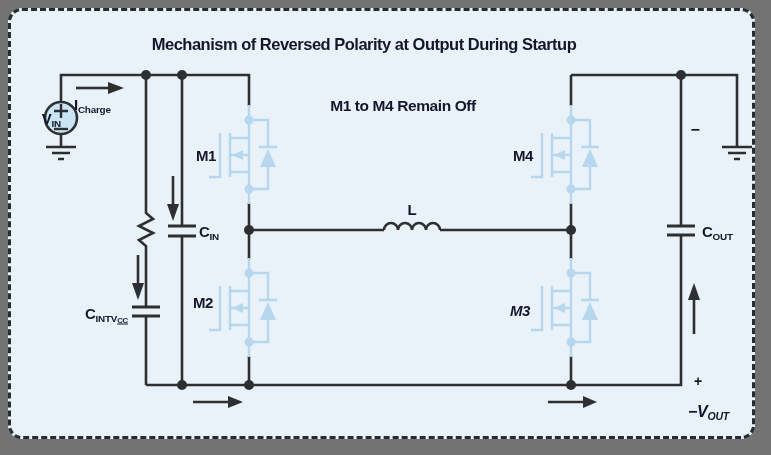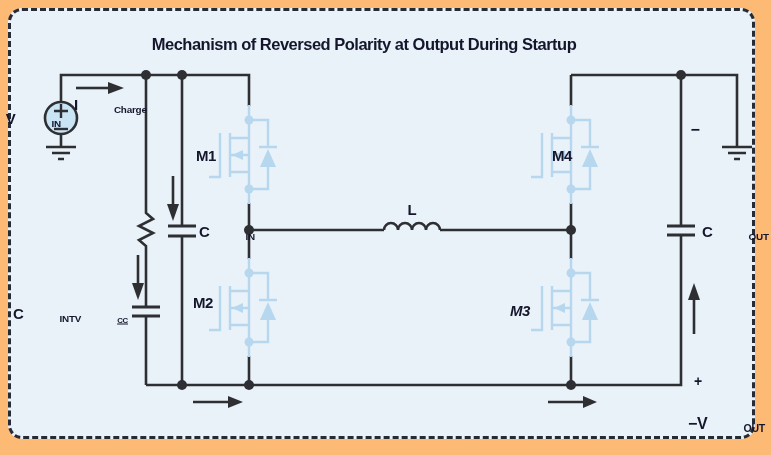--- a/index.html
+++ b/index.html
@@ -1,36 +1,36 @@
 <!DOCTYPE html>
 <html style="--panel-bg: #e9f2f9; --border: #262b36; --wire: #2e2f33; --text: #15162c; --mosfet: #b7d7ee; --source-fill: #c9e4f5;"><head>
 <meta charset="utf-8">
 <style>
   :root{
     --panel-bg:#e9f2f9; --border:#262b36; --wire:#2e2f33;
     --text:#15162c; --mosfet:#b7d7ee; --source-fill:#c9e4f5;
   }
   html,body{margin:0;padding:0;background:#fff;}
-  .stage{position:relative;width:771px;height:455px;background:#fdba74;overflow:hidden;
+  .stage{position:relative;width:771px;height:455px;background:#737373;overflow:hidden;
          font-family:"Liberation Sans",sans-serif;}
   .panel{position:absolute;left:8px;top:8px;width:747px;height:431px;
          background:var(--panel-bg);border:3px dashed var(--border);border-radius:14px;
          box-sizing:border-box;}
   svg.circuit{position:absolute;left:0;top:0;}
   .w{stroke:var(--wire);stroke-width:2.6;fill:none;stroke-linejoin:miter;}
   .plate{stroke:var(--wire);stroke-width:3.2;fill:none;}
   .dot{fill:var(--wire);stroke:none;}
   .ah{fill:var(--wire);stroke:none;}
   .ms{stroke:var(--mosfet);stroke-width:2.4;fill:none;}
   .msf{fill:var(--mosfet);stroke:none;}
   .src{fill:var(--source-fill);stroke:var(--wire);stroke-width:2.6;}
   .pm{stroke:var(--wire);stroke-width:2.4;fill:none;}
   .lbl{position:absolute;font-weight:700;color:var(--text);white-space:nowrap;
        letter-spacing:-0.3px;font-size:15px;line-height:1;}
-  .lbl sub{font-size:66%;font-weight:700;vertical-align:baseline;position:relative;top:0.3em;letter-spacing:-0.2px;margin-left:36px;}
+  .lbl sub{font-size:66%;font-weight:700;vertical-align:baseline;position:relative;top:0.3em;letter-spacing:-0.2px;}
   .lbl sub.s2{font-size:52%;top:0.5em;text-decoration:underline;}
   .title{font-size:16.5px;letter-spacing:-0.5px;}
   .note{font-size:15.5px;letter-spacing:-0.4px;}
   .big{font-size:16px;}
   .sign{font-size:14px;letter-spacing:0;}
 </style>
 </head>
 <body>
 
 <div class="stage">
@@ -112,36 +112,37 @@
     <circle class="dot" cx="681" cy="75" r="5"></circle>
     <circle class="dot" cx="249" cy="230" r="5"></circle>
     <circle class="dot" cx="571" cy="230" r="5"></circle>
     <circle class="dot" cx="182" cy="385" r="5"></circle>
     <circle class="dot" cx="249" cy="385" r="5"></circle>
     <circle class="dot" cx="571" cy="385" r="5"></circle>
   </svg>
 
   <div class="lbl title" style="left:364px;top:44px;transform:translate(-50%,-50%);">Mechanism of Reversed Polarity at Output During Startup</div>
 
+  <div class="lbl note" style="left:403px;top:106px;transform:translate(-50%,-50%);">M1 to M4 Remain Off</div>
 
   <div class="lbl" style="left:61px;top:118px;transform:translate(-100%,-50%);"><span>V</span><sub>IN</sub></div>
 
   <div class="lbl" style="left:74px;top:104px;transform:translate(0,-50%);"><span>I</span><sub>Charge</sub></div>
 
   <div class="lbl" style="left:206px;top:155px;transform:translate(-50%,-50%);">M1</div>
   <div class="lbl" style="left:203px;top:302px;transform:translate(-50%,-50%);">M2</div>
-  <div class="lbl" style="left:523px;top:155px;transform:translate(-50%,-50%);margin-left:39px;">M4</div>
+  <div class="lbl" style="left:523px;top:155px;transform:translate(-50%,-50%);">M4</div>
   <div class="lbl" style="left:520px;top:310px;transform:translate(-50%,-50%);font-style:italic;">M3</div>
 
   <div class="lbl" style="left:199px;top:231px;transform:translate(0,-50%);text-align:right;"><span>C</span><sub>IN</sub></div>
 
   <div class="lbl" style="left:128px;top:313px;transform:translate(-100%,-50%);"><span>C</span><sub>INTV</sub><sub class="s2">CC</sub></div>
 
   <div class="lbl" style="left:702px;top:231px;transform:translate(0,-50%);"><span>C</span><sub>OUT</sub></div>
 
   <div class="lbl" style="left:412px;top:209px;transform:translate(-50%,-50%);">L</div>
 
   <div class="lbl big" style="left:695px;top:130px;transform:translate(-50%,-50%);">−</div>
 
   <div class="lbl sign" style="left:698px;top:381px;transform:translate(-50%,-50%);">+</div>
 
-  <div class="lbl big" style="left:688px;top:424px;transform:translate(0,-50%);"><span>−V</span><sub>OUT</sub></div>
+  <div class="lbl big" style="left:688px;top:412px;transform:translate(0,-50%);font-style:italic;"><span>−V</span><sub>OUT</sub></div>
 </div>
 
 </body></html>

